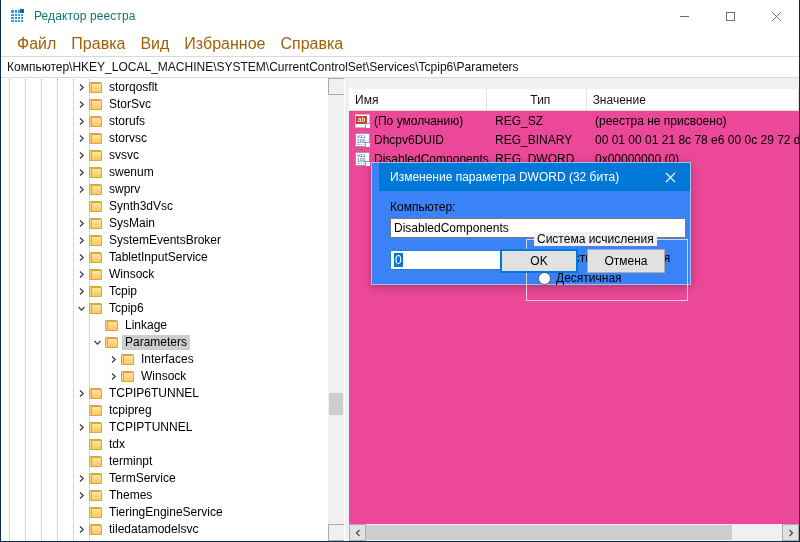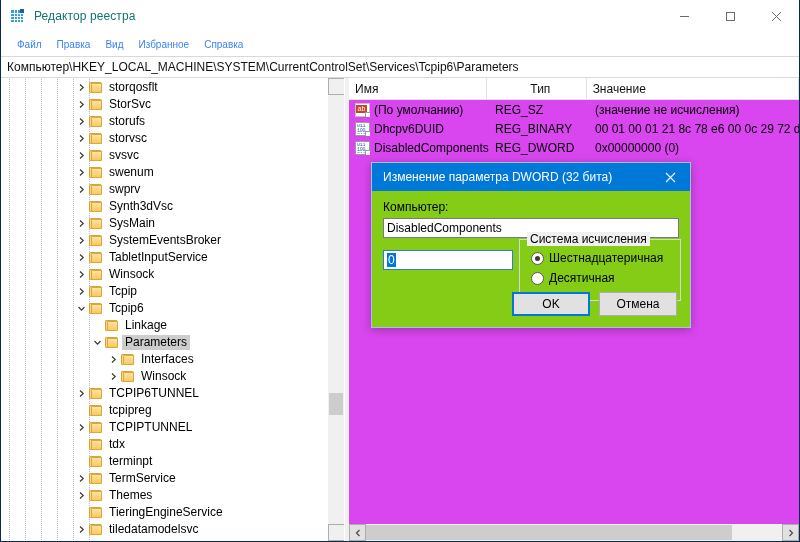--- a/index.html
+++ b/index.html
@@ -14,31 +14,31 @@
   
   .titlebar{height:32px;background:#fff;display:flex;align-items:center;position:relative;
             border-bottom:none;}
   .tb-icon{width:16px;height:16px;margin-left:9px;margin-right:8px;position:relative;flex:none;}
   .tb-title{font-size:12px;color:#0f766e;letter-spacing:.1px;}
   .wincontrols{position:absolute;right:0;top:0;height:32px;display:flex;}
   .wc{width:46px;height:32px;display:flex;align-items:center;justify-content:center;}
   .wc svg{display:block;}
   
   .menubar{height:24px;display:flex;align-items:center;padding-left:9px;background:#fff;}
-  .menu-item{font-size:10px;color:#3b82f6;padding:3px 7px;margin-right:1px;cursor:default;}
+  .menu-item{font-size:16px;color:#a16207;padding:3px 7px;margin-right:1px;cursor:default;}
   
   .addressbar{height:20px;margin:0;border-top:1px solid #d9d9d9;border-bottom:1px solid #d9d9d9;
               background:#fff;display:flex;align-items:center;padding-left:6px;
               font-size:12px;color:#111;white-space:nowrap;overflow:hidden;}
   
   .panes{position:absolute;left:0;right:0;top:78px;bottom:0;display:flex;background:#f0f0f0;}
   .leftpane{position:relative;width:344px;background:#fff;border-right:1px solid #fff;
             box-sizing:border-box;overflow:hidden;}
   .splitter{width:4px;background:#f0f0f0;cursor:col-resize;flex:none;}
-  .rightpane{position:relative;flex:1;background:#d946ef;overflow:hidden;box-sizing:border-box;}
+  .rightpane{position:relative;flex:1;background:#ec4899;overflow:hidden;box-sizing:border-box;margin-top:11px;}
 
   
   .tree{position:absolute;left:0;top:0;right:17px;bottom:0;overflow:hidden;
         border:1px solid #fff;}
   .trow{height:17px;display:flex;align-items:center;position:relative;white-space:nowrap;
         font-size:12px;color:#000;}
   .trow .lbl{padding:0 3px;line-height:15px;}
   .trow.sel .lbl{background:#cdcdcd;}
   .chev{width:16px;height:16px;flex:none;display:flex;align-items:center;justify-content:center;}
   .chev svg{display:block;}
@@ -78,41 +78,41 @@
   .vicon .fold{position:absolute;right:-1px;bottom:-1px;width:4px;height:4px;background:#fff;
                border-left:1px solid #9a9a9a;border-top:1px solid #9a9a9a;}
   
   .hsb{position:absolute;left:0;right:0;bottom:0;height:17px;background:#f0f0f0;
        display:flex;align-items:center;}
   .hsb .btn{width:17px;height:17px;display:flex;align-items:center;justify-content:center;flex:none;}
   .hsb .track{position:relative;flex:1;height:17px;}
   .hsb .thumb{position:absolute;top:1px;bottom:1px;left:0;background:#cdcdcd;}
 
   
-  .dlg{position:absolute;left:370px;top:162px;width:320px;height:166px;background:#84cc16;
+  .dlg{position:absolute;left:370px;top:162px;width:320px;height:123px;background:#3b82f6;
        border:1px solid #9fc3e8;box-sizing:border-box;
-       box-shadow:0 2px 9px rgba(0,0,0,.28);}
+       box-shadow:0 2px 9px rgba(0,0,0,.28);padding-left:7px;}
   .dlg-title{height:28px;background:#0078d7;display:flex;align-items:center;position:relative;}
   .dlg-title .t{color:#fff;font-size:12px;padding-left:11px;}
   .dlg-x{position:absolute;right:0;top:0;width:40px;height:28px;display:flex;
          align-items:center;justify-content:center;}
   .dlg-body{position:relative;padding:9px 11px 0 11px;}
   .lbl-sm{font-size:12px;color:#000;margin-bottom:4px;}
   .txtin{height:20px;background:#fff;border:1px solid #7a7a7a;box-sizing:border-box;
          font-size:12px;display:flex;align-items:center;padding-left:3px;color:#000;}
   .txtin.focus{border:1px solid #2c7fd0;}
   .selhl{background:#0078d7;color:#fff;display:inline-block;min-width:5px;padding:0 1px;}
   .group{position:absolute;border:1px solid #d6d6d6;box-sizing:border-box;}
   .group .gt{position:absolute;top:-8px;left:7px;background:#f0f0f0;padding:0 3px;font-size:12px;color:#000;}
   .radio-row{display:flex;align-items:center;margin:0 0 6px 11px;font-size:12px;}
   .rb{width:13px;height:13px;border-radius:50%;border:1px solid #5a5a5a;background:#fff;
       margin-right:5px;flex:none;position:relative;box-sizing:border-box;}
   .rb.on:after{content:"";position:absolute;left:3px;top:3px;width:5px;height:5px;
                border-radius:50%;background:#3a3a3a;}
-  .btnrow{position:absolute;right:13px;bottom:11px;display:flex;gap:9px;justify-content:space-between;}
+  .btnrow{position:absolute;right:25px;bottom:11px;display:flex;gap:9px;justify-content:space-between;}
   .btn{width:78px;height:24px;background:#e1e1e1;border:1px solid #adadad;font-size:12px;
        color:#000;display:flex;align-items:center;justify-content:center;box-sizing:border-box;
        cursor:default;}
   .btn.def{border:2px solid #0078d7;background:#e1e1e1;}
 </style>
 </head>
 <body>
 
 <div class="app">
 
@@ -528,21 +528,21 @@
       <div id="lvbody">
           <div class="lvrow">
             <div class="lvcell" style="width: 140px;">
               <span class="vicon sz">
                 <span class="ab">ab</span>
                 <span class="fold"></span>
               </span>
               <span>(По умолчанию)</span>
             </div>
             <div class="lvcell" style="width: 100px;">REG_SZ</div>
-            <div class="lvcell" style="flex: 1 1 0%;">(значение не исчисления)</div>
+            <div class="lvcell" style="flex: 1 1 0%;">(реестра не присвоено)</div>
           </div>
           <div class="lvrow">
             <div class="lvcell" style="width: 140px;">
               <span class="vicon">
                 <span class="bits">011<br>100<br>011</span>
                 <span class="fold"></span>
               </span>
               <span>Dhcpv6DUID</span>
             </div>
             <div class="lvcell" style="width: 100px;">REG_BINARY</div>

